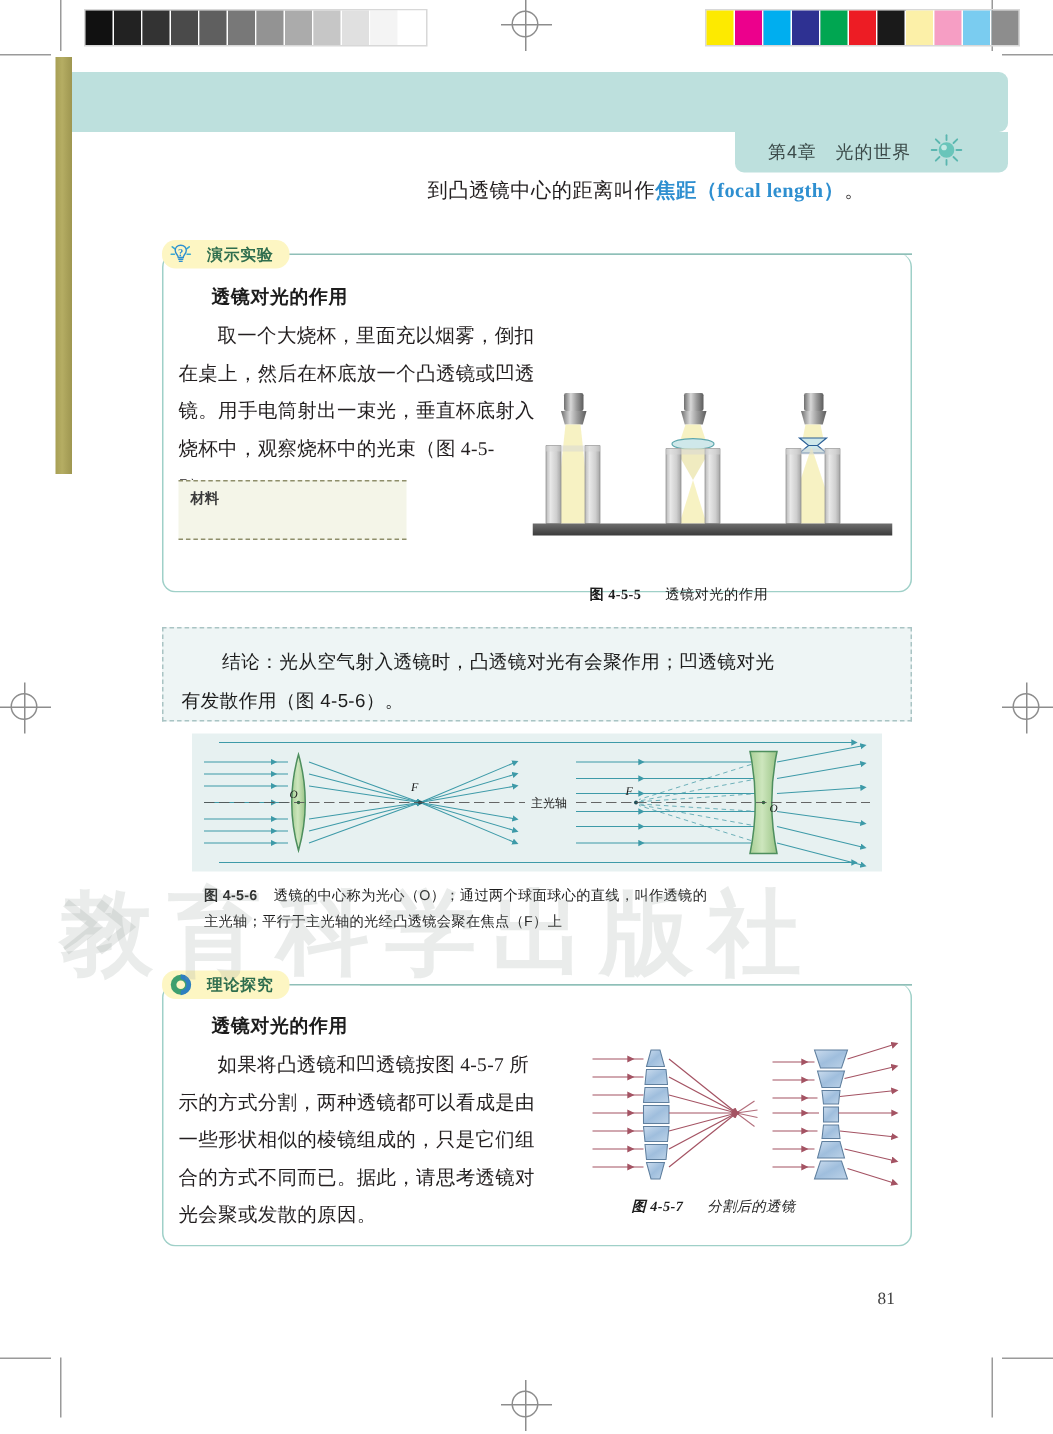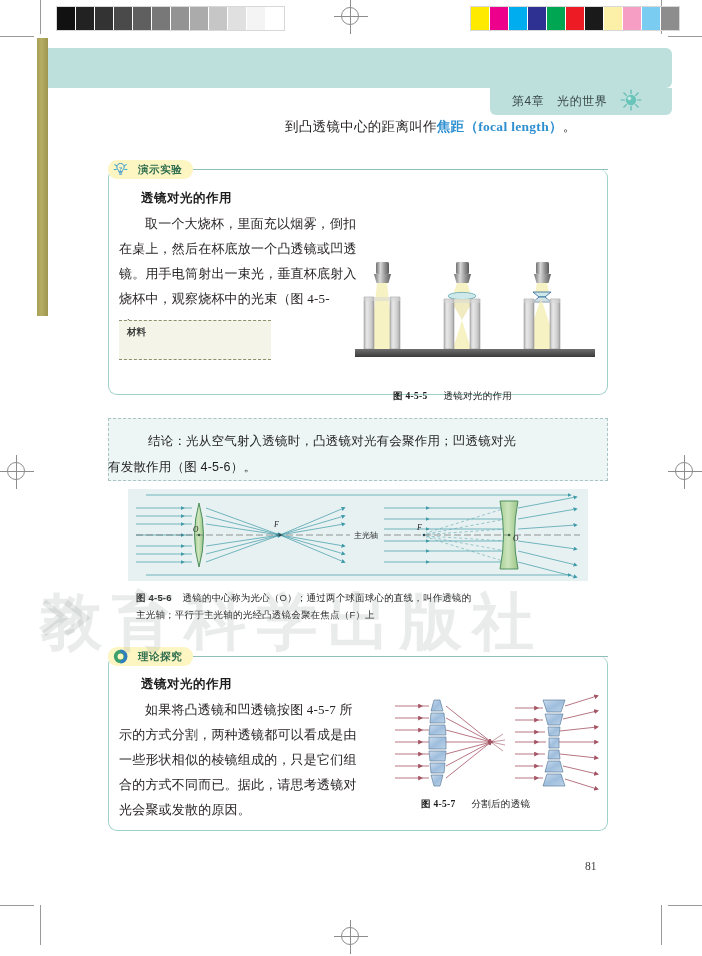--- a/index.html
+++ b/index.html
@@ -447,21 +447,21 @@
 </div>
 
 <div class="fcap" style="left:393px; top:390px;">
   <b>图 4-5-5</b>
   <span style="display:inline-block;width:10px;"></span>
   <span>透镜对光的作用</span>
 </div>
 
 <div class="concl" style="left:108px; top:418px; width:500px; height:63px;"></div>
 <div class="concl-text" style="left:148px; top:428px;">结论：光从空气射入透镜时，凸透镜对光有会聚作用；凹透镜对光</div>
-<div class="concl-text" style="left:108px; top:454px;text-align:center;">有发散作用（图 4-5-6）。</div>
+<div class="concl-text" style="left:121px; top:454px;text-align:center;">有发散作用（图 4-5-6）。</div>
 
 <div class="ray-box" style="left:128px; top:489px; width:460px; height:92px;">
   <svg viewBox="0 0 460 92" width="460" height="92">
     <defs>
       <marker id="arrT" markerWidth="7" markerHeight="7" refX="3.5" refY="3" orient="auto">
         <path d="M0,0 L6,3 L0,6 z" fill="#3d9aa8"></path>
       </marker>
       <linearGradient id="lensGreen" x1="0" y1="0" x2="1" y2="0">
         <stop offset="0%" stop-color="#a9cf96"></stop>
           <stop offset="45%" stop-color="#cde6bd"></stop>
@@ -701,19 +701,19 @@
         <line x1="167" y1="37" x2="204" y2="33" marker-end="url(#arrR)"></line>
         <line x1="166" y1="48" x2="204" y2="48" marker-end="url(#arrR)"></line>
         <line x1="167" y1="60" x2="204" y2="64" marker-end="url(#arrR)"></line>
         <line x1="170" y1="72" x2="204" y2="80" marker-end="url(#arrR)"></line>
         <line x1="172" y1="85" x2="204" y2="95" marker-end="url(#arrR)"></line>
       </g>
     </g>
   </svg>
 </div>
 
-<div class="fcap" style="left:421px; top:798px;">
+<div class="fcap" style="left:421px; top:798px;font-style:italic;">
   <b>图 4-5-7</b>
   <span style="display:inline-block;width:10px;"></span>
   <span>分割后的透镜</span>
 </div>
 
 <div class="pageno">81</div>
 
 </body></html>

